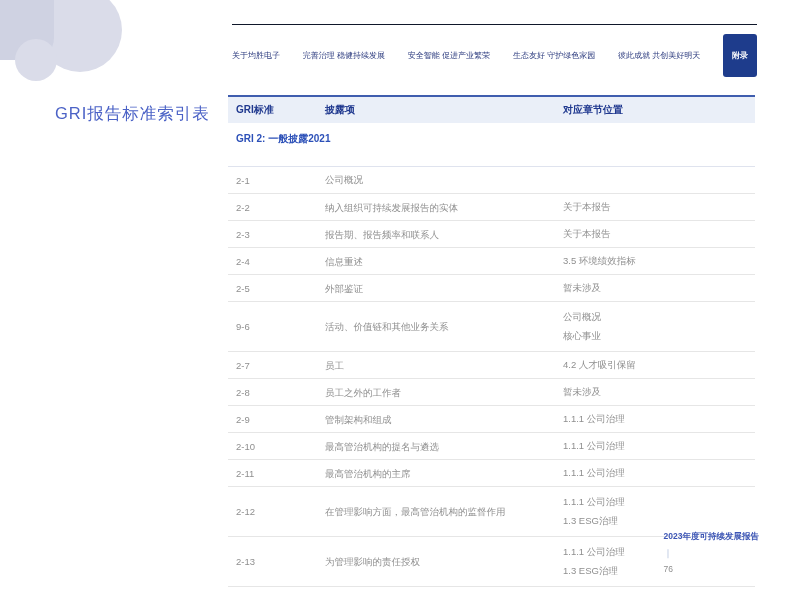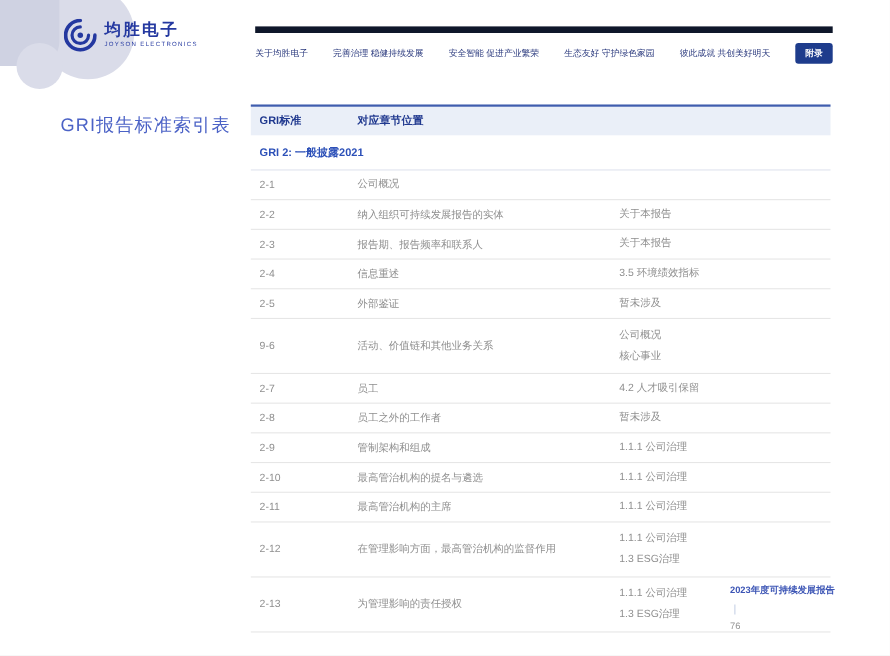--- a/index.html
+++ b/index.html
@@ -22,49 +22,49 @@
   .watermark{position:absolute;left:0;top:0;width:130px;height:90px;pointer-events:none;}
   
   .topbar{position:absolute;left:0;top:0;width:100%;height:70px;}
   .brand{position:absolute;left:58px;top:17px;display:flex;align-items:center;gap:7px;}
   .logo{display:inline-flex;width:30px;height:30px;}
   .brand-text{display:flex;flex-direction:column;line-height:1.1;}
   .brand-cn{font-size:15px;font-weight:bold;color:#2438a0;letter-spacing:2px;}
   .brand-en{font-size:5.5px;color:#2438a0;letter-spacing:1.2px;margin-top:2px;}
   .nav{
     position:absolute;left:232px;right:52px;top:24px;
-    border-top:6px solid #0f172a;padding-top:9px;
+    border-top:1px solid #0f172a;padding-top:9px;
     display:flex;justify-content:space-between;align-items:center;
   }
   .nav-item{
     font-size:8px;color:#2b3a7e;white-space:nowrap;cursor:pointer;
   }
   .nav-item.active{
     background:var(--nav-active-bg);color:#ffffff;
-    padding:4px 9px;border-radius:3px;font-weight:bold;
+    padding:16px 9px;border-radius:3px;font-weight:bold;
   }
   
   .title-block{position:absolute;left:55px;top:88px;width:165px;}
   .title-block h1{margin:0;font-size:27px;font-weight:bold;color:#2c3d92;letter-spacing:3px;}
   .title-block h2{margin:15px 0 0 0;font-size:16.5px;font-weight:normal;color:var(--accent);letter-spacing:1px;}
   
   .table{position:absolute;left:228px;top:95px;width:527px;}
   .cell{box-sizing:border-box;}
   .c-code{width:97px;padding-left:8px;}
   .c-item{width:238px;}
   .c-loc{flex:1;}
   .thead{
     display:flex;align-items:center;height:26px;
     background:var(--table-header-bg);
     border-top:2px solid var(--table-border);
     font-size:10px;font-weight:bold;color:#20398f;
   }
   .section-row{
     font-size:10px;font-weight:bold;color:#2c50b8;
-    padding:9px 0 8px 8px;border-bottom:1px solid #dfe3ee;
+    padding:9px 0 20px 8px;border-bottom:1px solid #dfe3ee;
   }
   .trow{
     display:flex;align-items:center;
     border-bottom:1px solid var(--divider);
     font-size:9.5px;color:var(--body-text);
     padding:6px 0;min-height:14px;
   }
   .trow .c-item{line-height:13px;}
   .loc-line{line-height:14px;}
   .loc-line + .loc-line{margin-top:5px;}
@@ -85,50 +85,38 @@
 
   <div class="watermark">
     <svg width="130" height="90" viewBox="0 0 130 90" aria-hidden="true">
       <circle cx="80" cy="30" r="42" fill="#dadce9"></circle>
       <rect x="-22" y="-28" width="76" height="88" rx="22" fill="#cfd2e2"></rect>
       <circle cx="36" cy="60" r="21" fill="#dadce9"></circle>
     </svg>
   </div>
 
   <header class="topbar">
-    <div class="brand">
-      <span class="logo">
-        <svg viewBox="0 0 36 36" width="30" height="30" aria-hidden="true">
-          <path d="M18 2 a16 16 0 1 0 16 16" fill="none" stroke="#2438a0" stroke-width="4" stroke-linecap="round"></path>
-          <path d="M18 9 a9 9 0 1 0 9 9" fill="none" stroke="#2438a0" stroke-width="3.5" stroke-linecap="round"></path>
-          <circle cx="18" cy="18" r="3" fill="#2438a0"></circle>
-        </svg>
-      </span>
-      <span class="brand-text">
-        <span class="brand-cn">均胜电子</span>
-        <span class="brand-en">JOYSON ELECTRONICS</span>
-      </span>
-    </div>
     <nav class="nav">
         <div class="nav-item">关于均胜电子</div>
         <div class="nav-item">完善治理 稳健持续发展</div>
         <div class="nav-item">安全智能 促进产业繁荣</div>
         <div class="nav-item">生态友好 守护绿色家园</div>
         <div class="nav-item">彼此成就 共创美好明天</div>
         <div class="nav-item active">附录</div>
       </nav>
   </header>
 
   <section class="title-block">
     <h2>GRI报告标准索引表</h2>
   </section>
 
   <section class="table">
     <div class="thead">
       <div class="cell c-code">GRI标准</div>
+      <div class="cell c-item">披露项</div>
       <div class="cell c-loc">对应章节位置</div>
     </div>
     <div class="section-row">GRI 2:   一般披露2021</div>
     <div id="rows">
         <div class="trow">
           <div class="cell c-code">2-1</div>
           <div class="cell c-loc">
             <div class="loc-line">公司概况</div>
           </div>
         </div>

